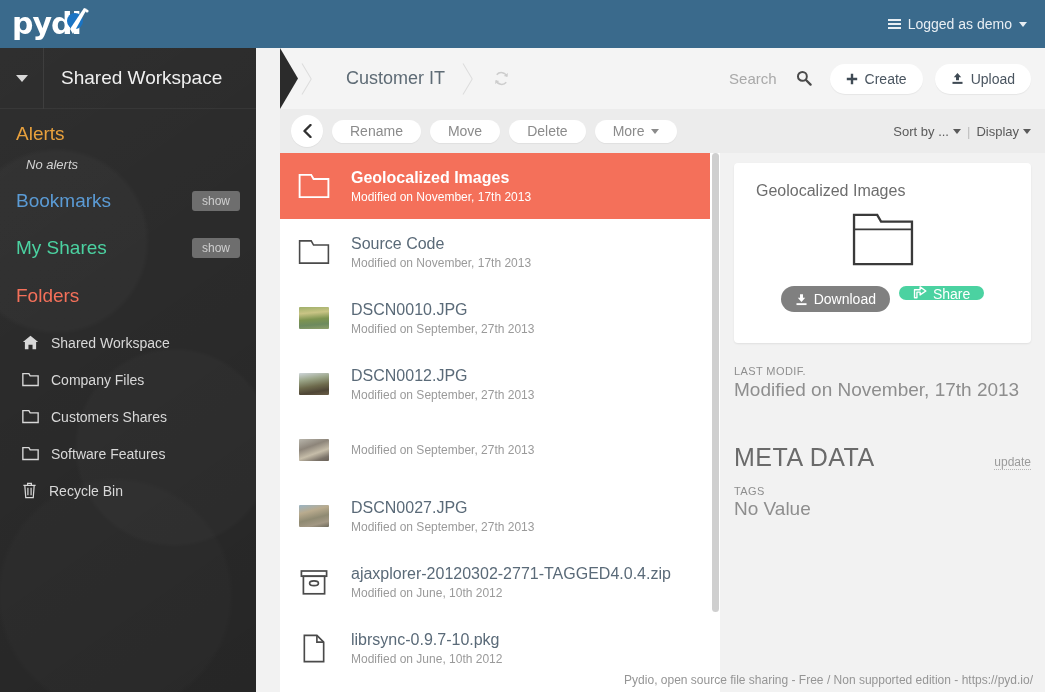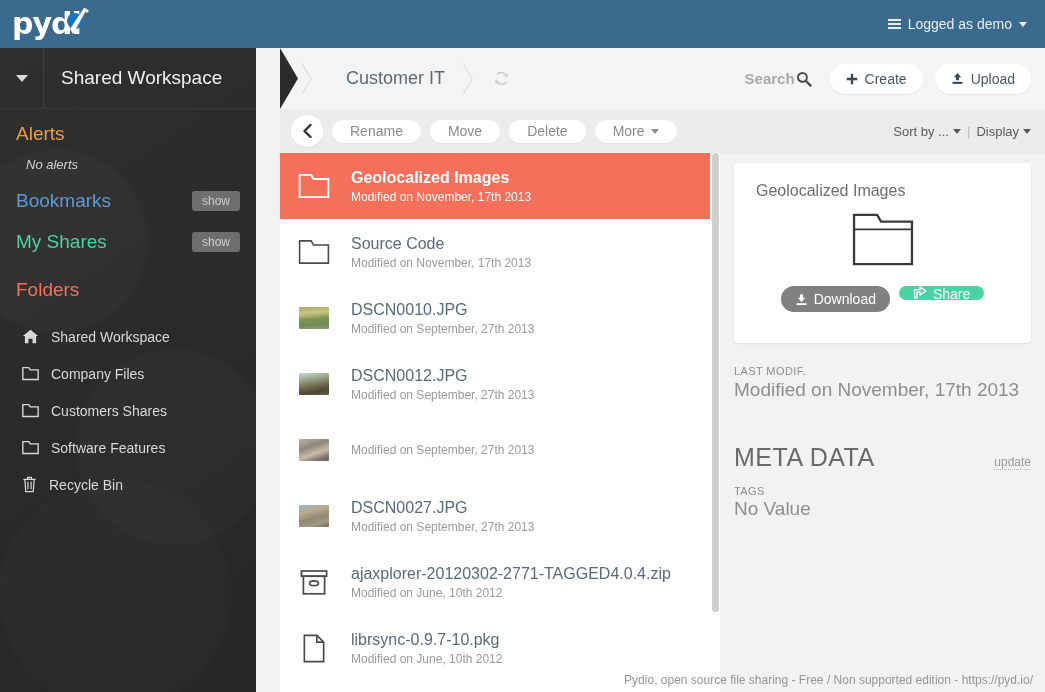--- a/index.html
+++ b/index.html
@@ -100,22 +100,22 @@
     background: #dcdcdc;
   }
   .crumb-chev::before { top: 15px; transform: rotate(59deg); transform-origin: left center; }
   .crumb-chev::after  { top: 46px; transform: rotate(-59deg); transform-origin: left center; }
   .crumb-label { font-size: 18px; color: #5e6b75; padding: 0 14px 0 22px; cursor: pointer; text-align: right; }
   .refresh-icon { color: #cdcdcd; font-size: 18px; margin-left: 8px; cursor: pointer; }
   .crumb-right {
     margin-left: auto; display: flex; align-items: center; gap: 12px; padding-right: 14px;
   }
   .search-box {
-    display: flex; align-items: center; gap: 1px; color: #a9a9a9;
-    font-size: 15px; cursor: pointer; padding-right: 6px; font-weight: bold;
+    display: flex; align-items: flex-start; gap: 19px; color: #a9a9a9;
+    font-size: 15px; cursor: pointer; padding-right: 6px;
   }
   .pill-white {
     background: #fff; border-radius: 16px; height: 30px; padding: 0 16px;
     display: flex; align-items: center; gap: 7px;
     color: #4a5560; font-size: 14px; cursor: pointer;
     box-shadow: 0 1px 1px rgba(0,0,0,.06);
   }
 
   
   .toolbar {
@@ -259,21 +259,21 @@
         <div class="section-title" style="color:#e8a03c;">Alerts</div>
       </div>
       <div class="no-alerts" style="margin-top:12px;">No alerts</div>
     </div>
 
     <div class="sb-block sb-row" style="margin-top:18px;">
       <div class="section-title" style="color:#5b9bd5;">Bookmarks</div>
       <div class="show-pill">show</div>
     </div>
 
-    <div class="sb-block sb-row" style="margin-top:19px;">
+    <div class="sb-block sb-row" style="margin-top:25px;">
       <div class="section-title" style="color:#4bd2a1;">My Shares</div>
       <div class="show-pill">show</div>
     </div>
 
     <div class="sb-block sb-row" style="margin-top:26px;">
       <div class="section-title" style="color:#f4705a;">Folders</div>
     </div>
 
     <div style="margin-top:17px;">
       <div class="folder-item">

